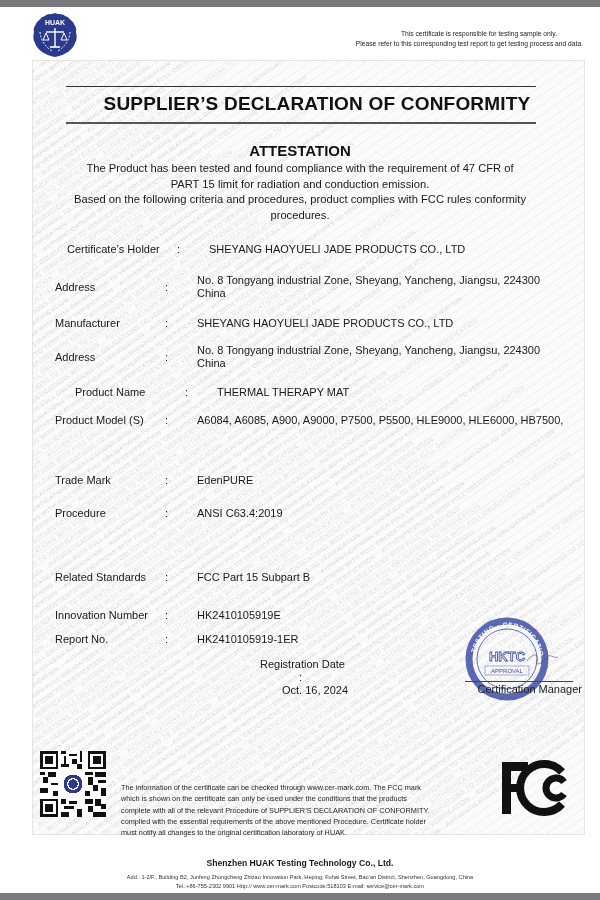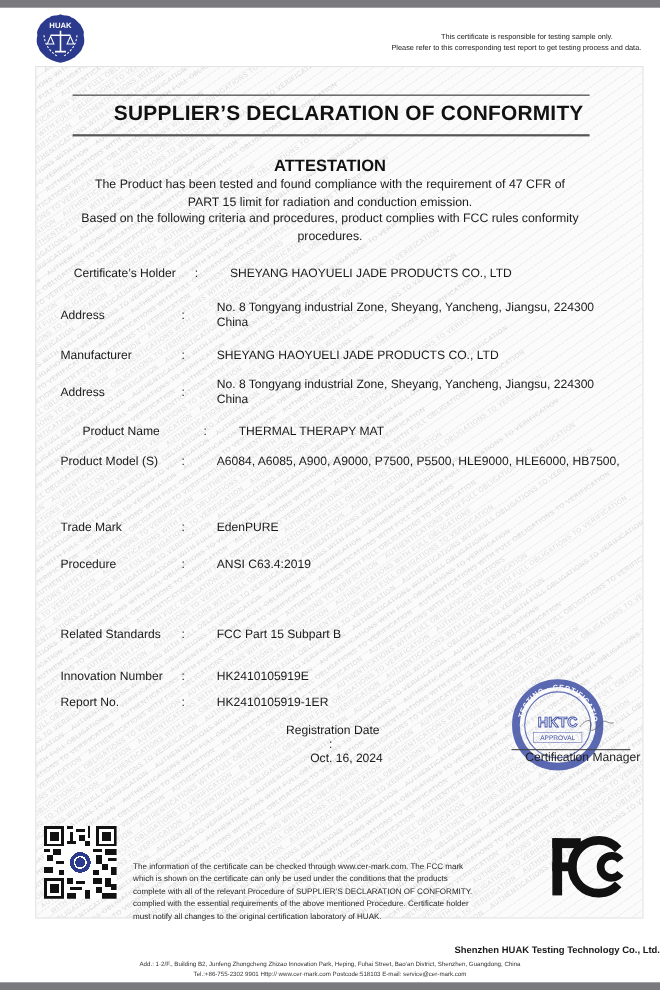--- a/index.html
+++ b/index.html
@@ -67,21 +67,21 @@
     position: absolute; left: 462px; top: 676px; width: 120px; text-align: right;
     font-size: 11px; color: #222;
   }
   .qr { position: absolute; left: 40px; top: 744px; width: 66px; height: 66px; }
   .notice {
     position: absolute; left: 121px; top: 775px; width: 380px;
     font-size: 7.3px; line-height: 11.3px; color: #1f1f1f;
   }
   .fcc { position: absolute; left: 502px; top: 751px; width: 76px; height: 60px; }
   .footer-company {
-    position: absolute; left: 0; width: 600px; top: 851px; text-align: right;
+    position: absolute; left: 0; width: 600px; top: 851px; text-align: center;
     font-size: 8.6px; font-weight: bold; color: #1a1a1a;
   }
   .footer-addr {
     position: absolute; left: 0; width: 600px; top: 866px; text-align: center;
     font-size: 5.6px; line-height: 9px; color: #333;
   }
 </style>
 </head>
 <body>
 

